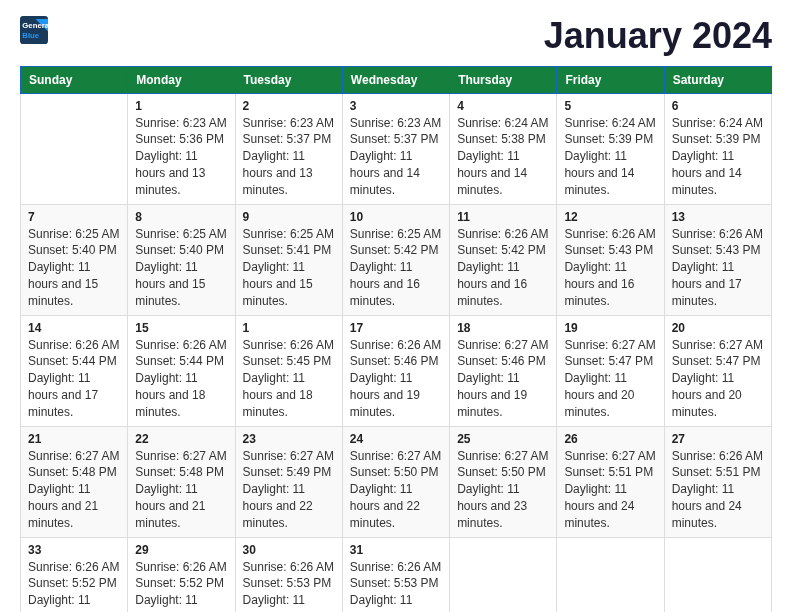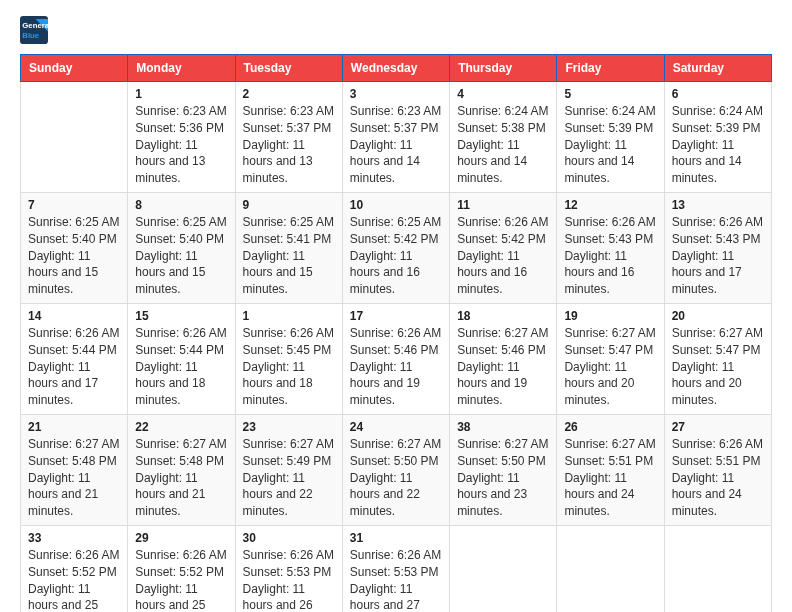--- a/index.html
+++ b/index.html
@@ -37,21 +37,21 @@
     .calendar-subtitle {
       font-size: 14px;
       color: #555;
     }
     .calendar-table {
       width: 100%;
       border-collapse: collapse;
       border: 1px solid #ccc;
     }
     .calendar-table th {
-      background-color: #ef4444;
+      background-color: #15803d;
       color: #fff;
       font-size: 12px;
       font-weight: bold;
       padding: 6px 8px;
       text-align: left;
       border: 1px solid #1565C0;
     }
     .calendar-table td {
       vertical-align: top;
       padding: 5px 7px;
@@ -86,20 +86,21 @@
 <div class="header-section">
   <div class="logo">
     <svg class="logo-icon" viewBox="0 0 36 36">
       <rect x="0" y="0" width="36" height="36" rx="4" fill="#1a3a5c"></rect>
       <polygon points="20,4 36,4 36,20" fill="#2196F3"></polygon>
       <text x="3" y="16" font-size="10" font-weight="bold" fill="white" font-family="Arial">General</text>
       <text x="3" y="28" font-size="10" font-weight="bold" fill="#2196F3" font-family="Arial">Blue</text>
     </svg>
   </div>
   <div class="title-section">
+    <div class="calendar-title">January 2024</div>
   </div>
 </div>
 
 <table class="calendar-table">
   <thead>
     <tr>
 
     <th>Sunday</th>
         <th>Monday</th>
         <th>Tuesday</th>
@@ -305,21 +306,21 @@
       </td>
         <td>
         <span class="day-number">24</span>
         <div class="day-info">
           Sunrise: 6:27 AM<br>
           Sunset: 5:50 PM<br>
           Daylight: 11 hours and 22 minutes.
         </div>
       </td>
         <td>
-        <span class="day-number">38</span>
+        <span class="day-number">25</span>
         <div class="day-info">
           Sunrise: 6:27 AM<br>
           Sunset: 5:50 PM<br>
           Daylight: 11 hours and 23 minutes.
         </div>
       </td>
         <td>
         <span class="day-number">26</span>
         <div class="day-info">
           Sunrise: 6:27 AM<br>

